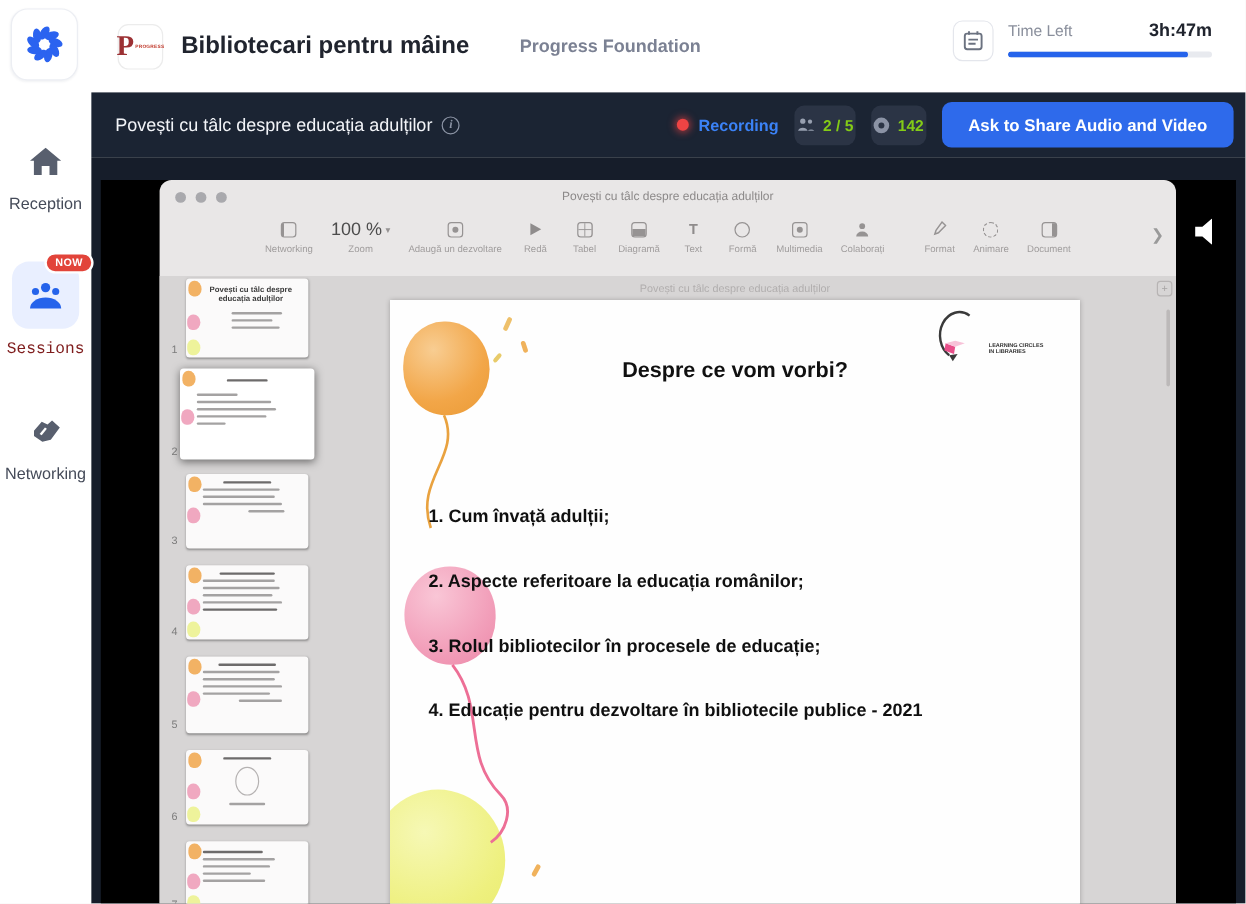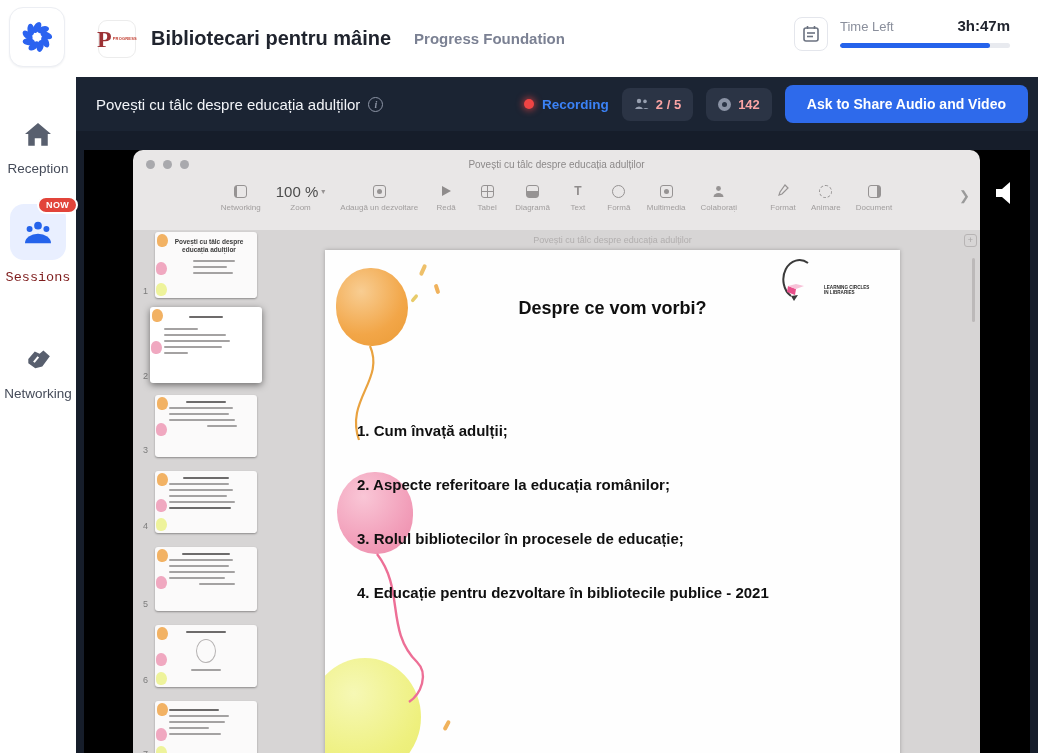--- a/index.html
+++ b/index.html
@@ -24,21 +24,21 @@
 
   
   .topbar { position:absolute; left:76px; top:0; right:0; height:77px; background:#fff;
     display:flex; align-items:center; }
   .event-logo { width:38px; height:38px; margin-left:22px; border:1px solid #ececec; border-radius:9px;
     display:flex; align-items:center; justify-content:center; background:#fff; }
   .event-logo .pletter { font-family:"Liberation Serif", serif; font-size:24px; font-weight:bold;
     color:#9c3134; line-height:1; }
   .event-logo .ptext { font-size:4px; font-weight:bold; color:#c0392b; margin-left:1px; letter-spacing:.2px; }
   .event-title { margin-left:15px; font-size:20px; font-weight:bold; color:#20242e; }
-  .community-name { margin-left:23px; font-size:15px; font-weight:bold; color:#7b8193; }
+  .community-name { margin-left:42px; font-size:15px; font-weight:bold; color:#7b8193; }
   .time-block { position:absolute; right:28px; top:17px; display:flex; align-items:flex-start; }
   .cal-box { width:34px; height:34px; border:1px solid #e4e6ec; border-radius:8px;
     display:flex; align-items:center; justify-content:center; margin-right:12px; }
   .time-col { width:170px; }
   .time-row { display:flex; justify-content:space-between; align-items:baseline; }
   .time-label { font-size:13px; color:#8a8f9c; }
   .time-value { font-size:15px; font-weight:bold; color:#20242e; }
   .time-track { margin-top:9px; height:5px; background:#e8eaef; border-radius:3px; overflow:hidden; }
   .time-fill { height:5px; background:#2563eb; border-radius:3px; }
 
@@ -47,21 +47,21 @@
     display:flex; align-items:center; padding:0 10px 0 20px; }
   .session-title { font-size:15px; color:#f2f4f8; display:flex; align-items:center; }
   .info-icon { display:inline-flex; width:15px; height:15px; border:1.4px solid #8d95a6; border-radius:50%;
     color:#8d95a6; font-size:10px; align-items:center; justify-content:center; margin-left:8px;
     font-family:"Liberation Serif", serif; font-style:italic; font-weight:bold; }
   .sb-right { margin-left:auto; display:flex; align-items:center; gap:13px; }
   .rec { display:flex; align-items:center; gap:8px; color:#3b82f6; font-size:13.5px; font-weight:bold; }
   .rec-dot { width:10px; height:10px; border-radius:50%; background:#ef4444;
     box-shadow:0 0 6px 2px rgba(239,68,68,.55); }
   .pill { display:flex; align-items:center; gap:7px; background:#2b3445; border-radius:8px;
-    padding:9px 12px; color:#fca5a5; font-size:13px; font-weight:bold; }
+    padding:9px 2px; color:#84cc16; font-size:13px; font-weight:bold; }
   .eye-dot { width:13px; height:13px; border-radius:50%; background:#8b93a5; position:relative; }
   .eye-dot::after { content:""; position:absolute; left:4px; top:4px; width:5px; height:5px;
     border-radius:50%; background:#2b3445; }
   .cta-btn { background:#2e6aeb; color:#fff; border:none; border-radius:8px; height:38px;
     padding:0 22px; font-size:14px; font-weight:bold; font-family:"Liberation Sans", sans-serif; cursor:pointer; }
 
   
   .stage { position:absolute; left:76px; top:131px; right:0; bottom:0; background:#161d2a; }
   .video { position:absolute; left:8px; top:19px; right:8px; bottom:0; background:#000; }
   .speaker { position:absolute; right:16px; top:32px; }
@@ -178,21 +178,21 @@
 
     <div class="nav-item" style="top:123px;">
       <span class="nav-icon">
         <svg width="26" height="24" viewBox="0 0 24 22">
             <path fill="#585f6e" d="M12 0 L24 10 h-3 v11 h-6 v-7 h-6 v7 H3 V10 H0 Z"></path>
           </svg>
       </span>
       <span class="nav-label">Reception</span>
     </div>
 
-    <div class="nav-item" style="top:204px;text-align:center;">
+    <div class="nav-item" style="top:218px;text-align:center;">
       <div class="sess-tile">
         <svg width="30" height="26" viewBox="0 0 24 21">
           <g fill="#2563eb">
             <circle cx="12" cy="5.4" r="3.1"></circle>
             <circle cx="5.2" cy="8" r="2.4"></circle>
             <circle cx="18.8" cy="8" r="2.4"></circle>
             <path d="M1.5 19.5 a10.5 7.5 0 0 1 21 0 z"></path>
           </g>
         </svg>
         <span class="now-badge">NOW</span>

